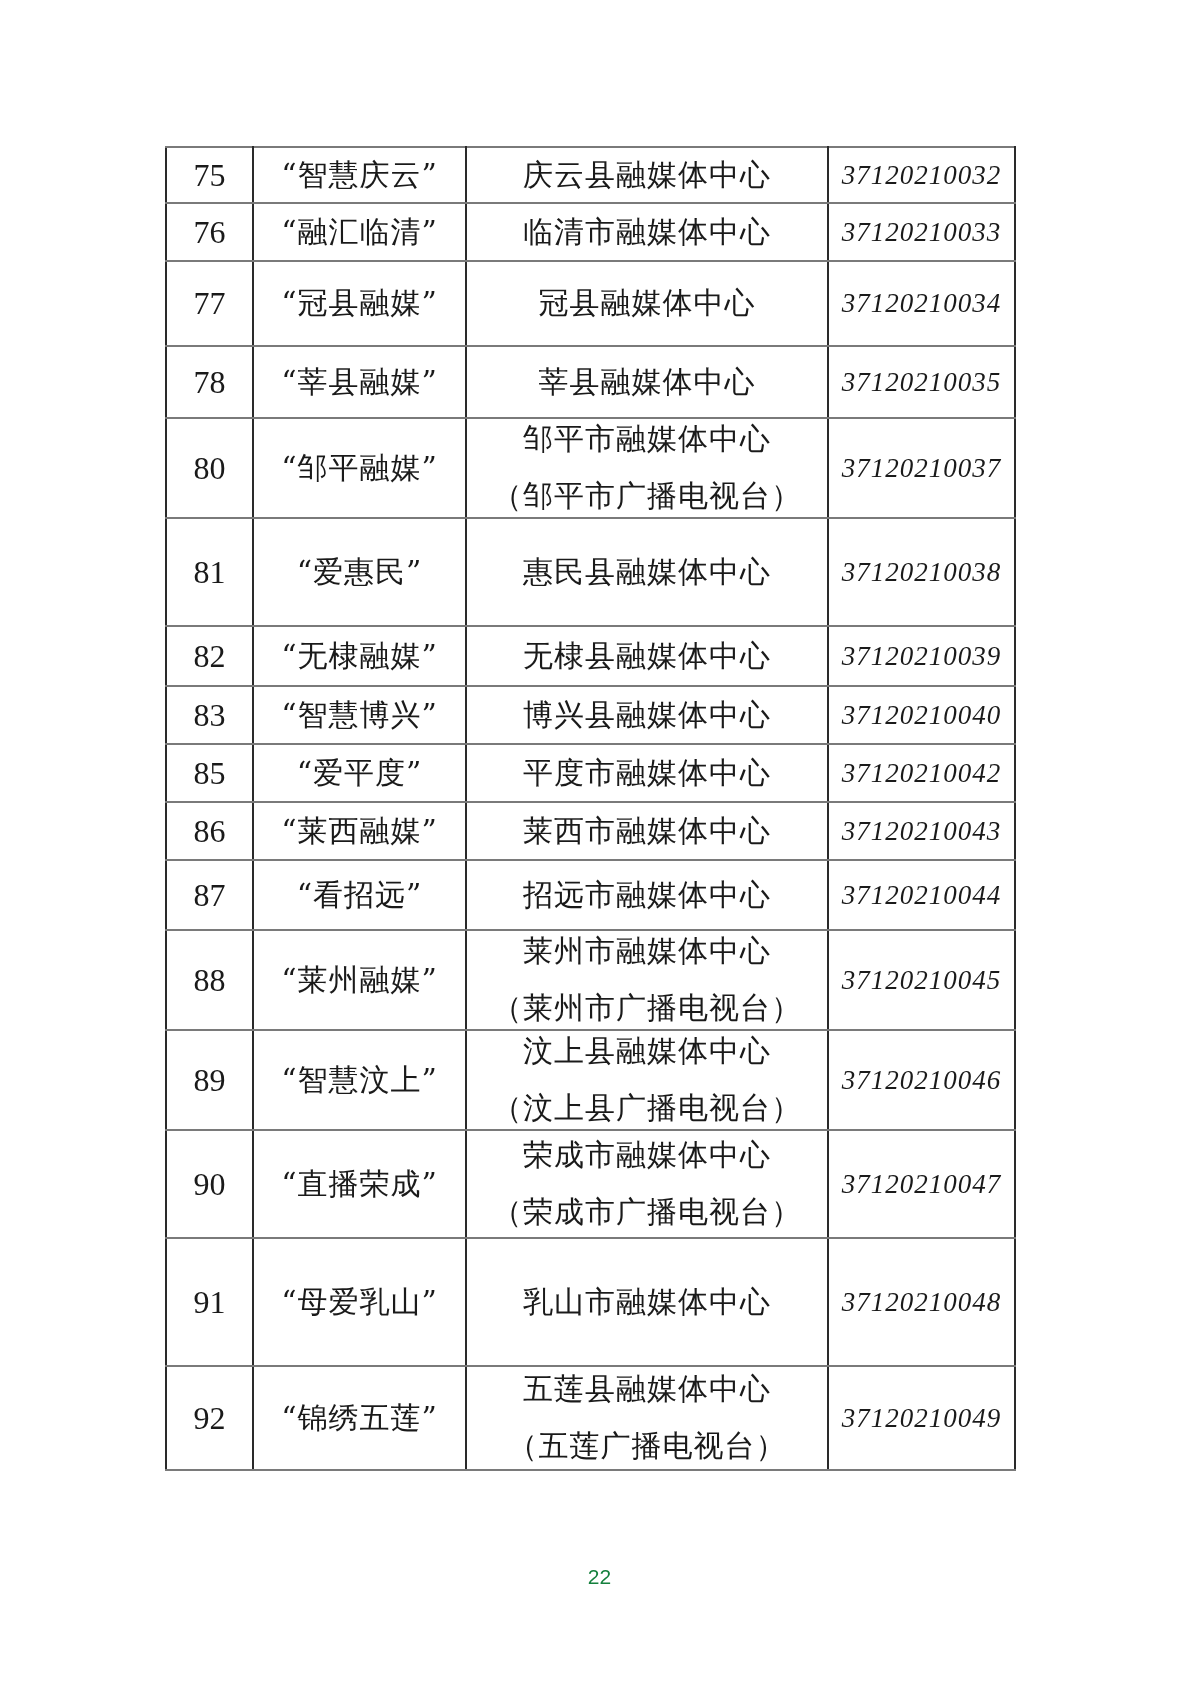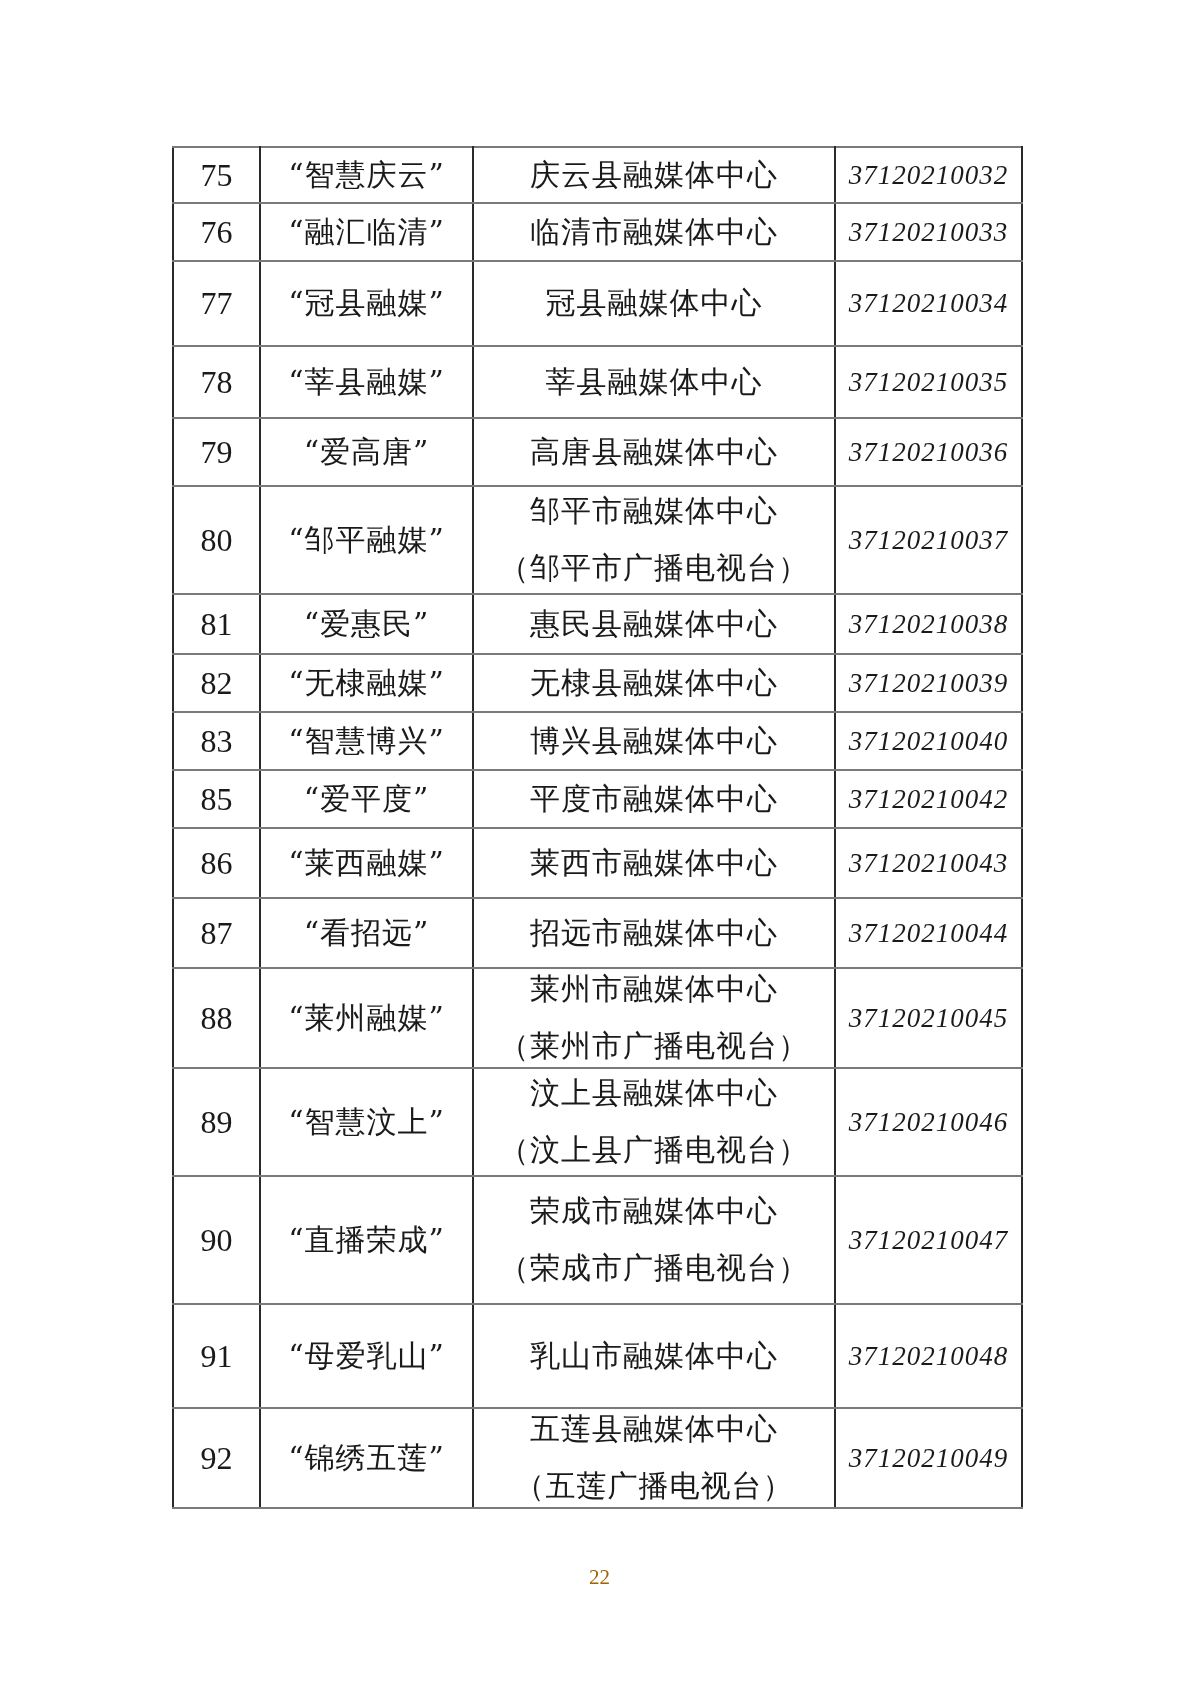--- a/index.html
+++ b/index.html
@@ -11,21 +11,21 @@
     position: relative;
     width: 1199px;
     height: 1696px;
     background: #ffffff;
     overflow: hidden;
     font-family: "DejaVu Serif", "Liberation Serif", serif;
     color: #1a1a1a;
   }
   table.license-table {
     position: absolute;
-    left: 172px;
+    left: 165px;
     top: 146px;
     width: 849px;
     border-collapse: collapse;
     table-layout: fixed;
   }
   table.license-table td {
     border-top: 2px solid #7a7a7a;
     border-bottom: 2px solid #7a7a7a;
     border-left: 2px solid #2a2a2a;
     border-right: 2px solid #2a2a2a;
@@ -70,22 +70,22 @@
   tr:nth-child(16) { height: 104px; }
   tr:nth-child(17) { height: 62px; }
   tr:nth-child(18) { height: 100px; }
   .page-number {
     position: absolute;
     left: 0;
     width: 1199px;
     top: 1565px;
     text-align: center;
     font-size: 21px;
-    font-family: Liberation Serif, serif;
-    color: #a16207;
+    font-family: Liberation Sans, sans-serif;
+    color: #15803d;
   }
 </style>
 </head>
 <body>
 
 <div class="page">
   <table class="license-table">
     <colgroup>
       <col style="width:87px">
       <col style="width:213px">
@@ -119,28 +119,20 @@
   </tr>
         <tr>
     <td class="col-num">78</td>
     <td class="col-name">“莘县融媒”</td>
     <td class="col-org">
             <div class="org-line">莘县融媒体中心</div>
           </td>
     <td class="col-license">37120210035</td>
   </tr>
         <tr>
-    <td class="col-num">79</td>
-    <td class="col-name">“爱高唐”</td>
-    <td class="col-org">
-            <div class="org-line">高唐县融媒体中心</div>
-          </td>
-    <td class="col-license">37120210036</td>
-  </tr>
-        <tr>
     <td class="col-num">80</td>
     <td class="col-name">“邹平融媒”</td>
     <td class="col-org">
             <div class="org-line">邹平市融媒体中心</div>
             <div class="org-line">（邹平市广播电视台）</div>
           </td>
     <td class="col-license">37120210037</td>
   </tr>
         <tr>
     <td class="col-num">81</td>

